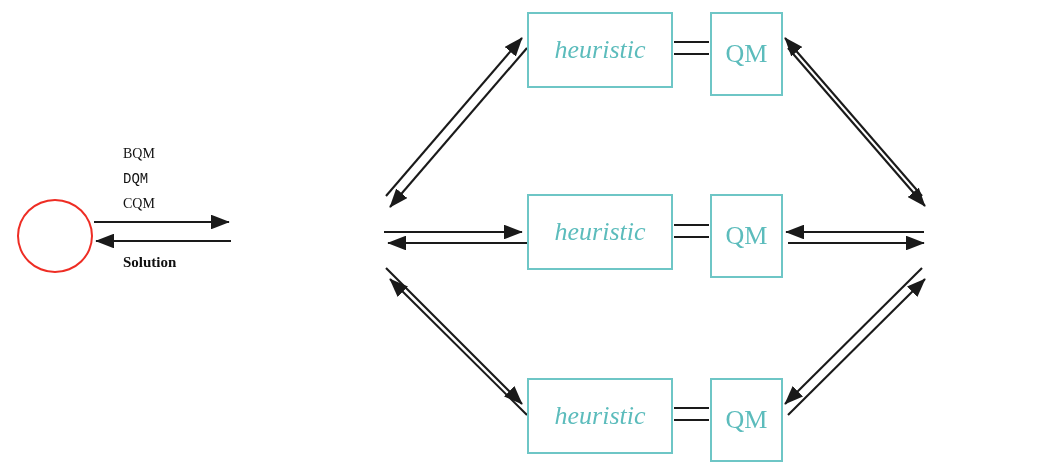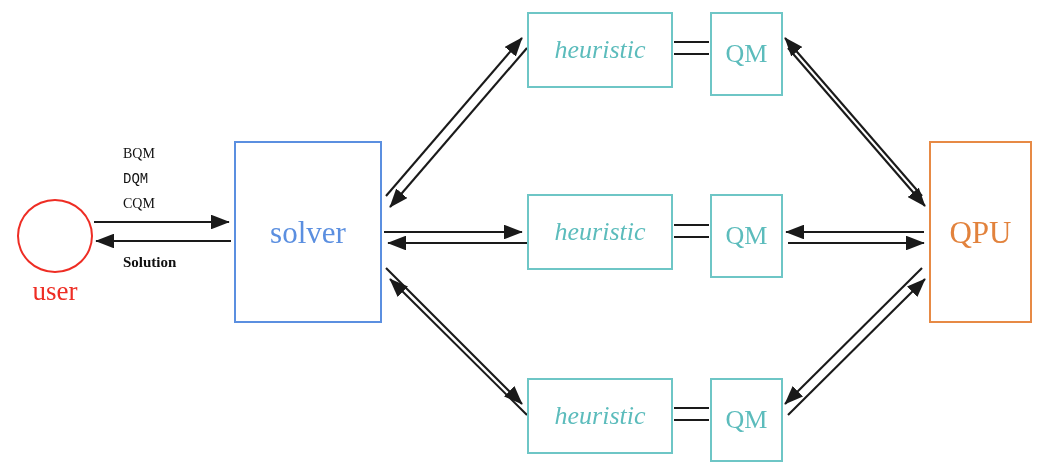--- a/index.html
+++ b/index.html
@@ -163,30 +163,26 @@
 
       <line x1="788" y1="243" x2="924" y2="243" marker-end="url(#arrowhead)"></line>
       <line x1="924" y1="232" x2="786" y2="232" marker-end="url(#arrowhead)"></line>
 
       <line x1="788" y1="415" x2="925" y2="279" marker-end="url(#arrowhead)"></line>
       <line x1="922" y1="268" x2="785" y2="404" marker-end="url(#arrowhead)"></line>
     </g>
   </svg>
 
   <div class="node" id="node-user"></div>
-  <div id="label-user" class="node-label">user</div>
 
   <div class="edge-label" id="label-bqm">BQM</div>
   <div class="edge-label" id="label-dqm">DQM</div>
   <div class="edge-label" id="label-cqm">CQM</div>
   <div class="edge-label" id="label-solution">Solution</div>
 
-  <div class="node node-box" id="node-solver">
-    <span class="node-label">solver</span>
-  </div>
 
   <div class="node node-box heuristic-node row-top">
     <span class="node-label">heuristic</span>
   </div>
   <div class="node node-box heuristic-node row-middle">
     <span class="node-label">heuristic</span>
   </div>
   <div class="node node-box heuristic-node row-bottom">
     <span class="node-label">heuristic</span>
   </div>
@@ -194,17 +190,14 @@
   <div class="node node-box qm-node row-top">
     <span class="node-label">QM</span>
   </div>
   <div class="node node-box qm-node row-middle">
     <span class="node-label">QM</span>
   </div>
   <div class="node node-box qm-node row-bottom">
     <span class="node-label">QM</span>
   </div>
 
-  <div class="node node-box" id="node-qpu">
-    <span class="node-label">QPU</span>
-  </div>
 
 </div>
 
 </body></html>

